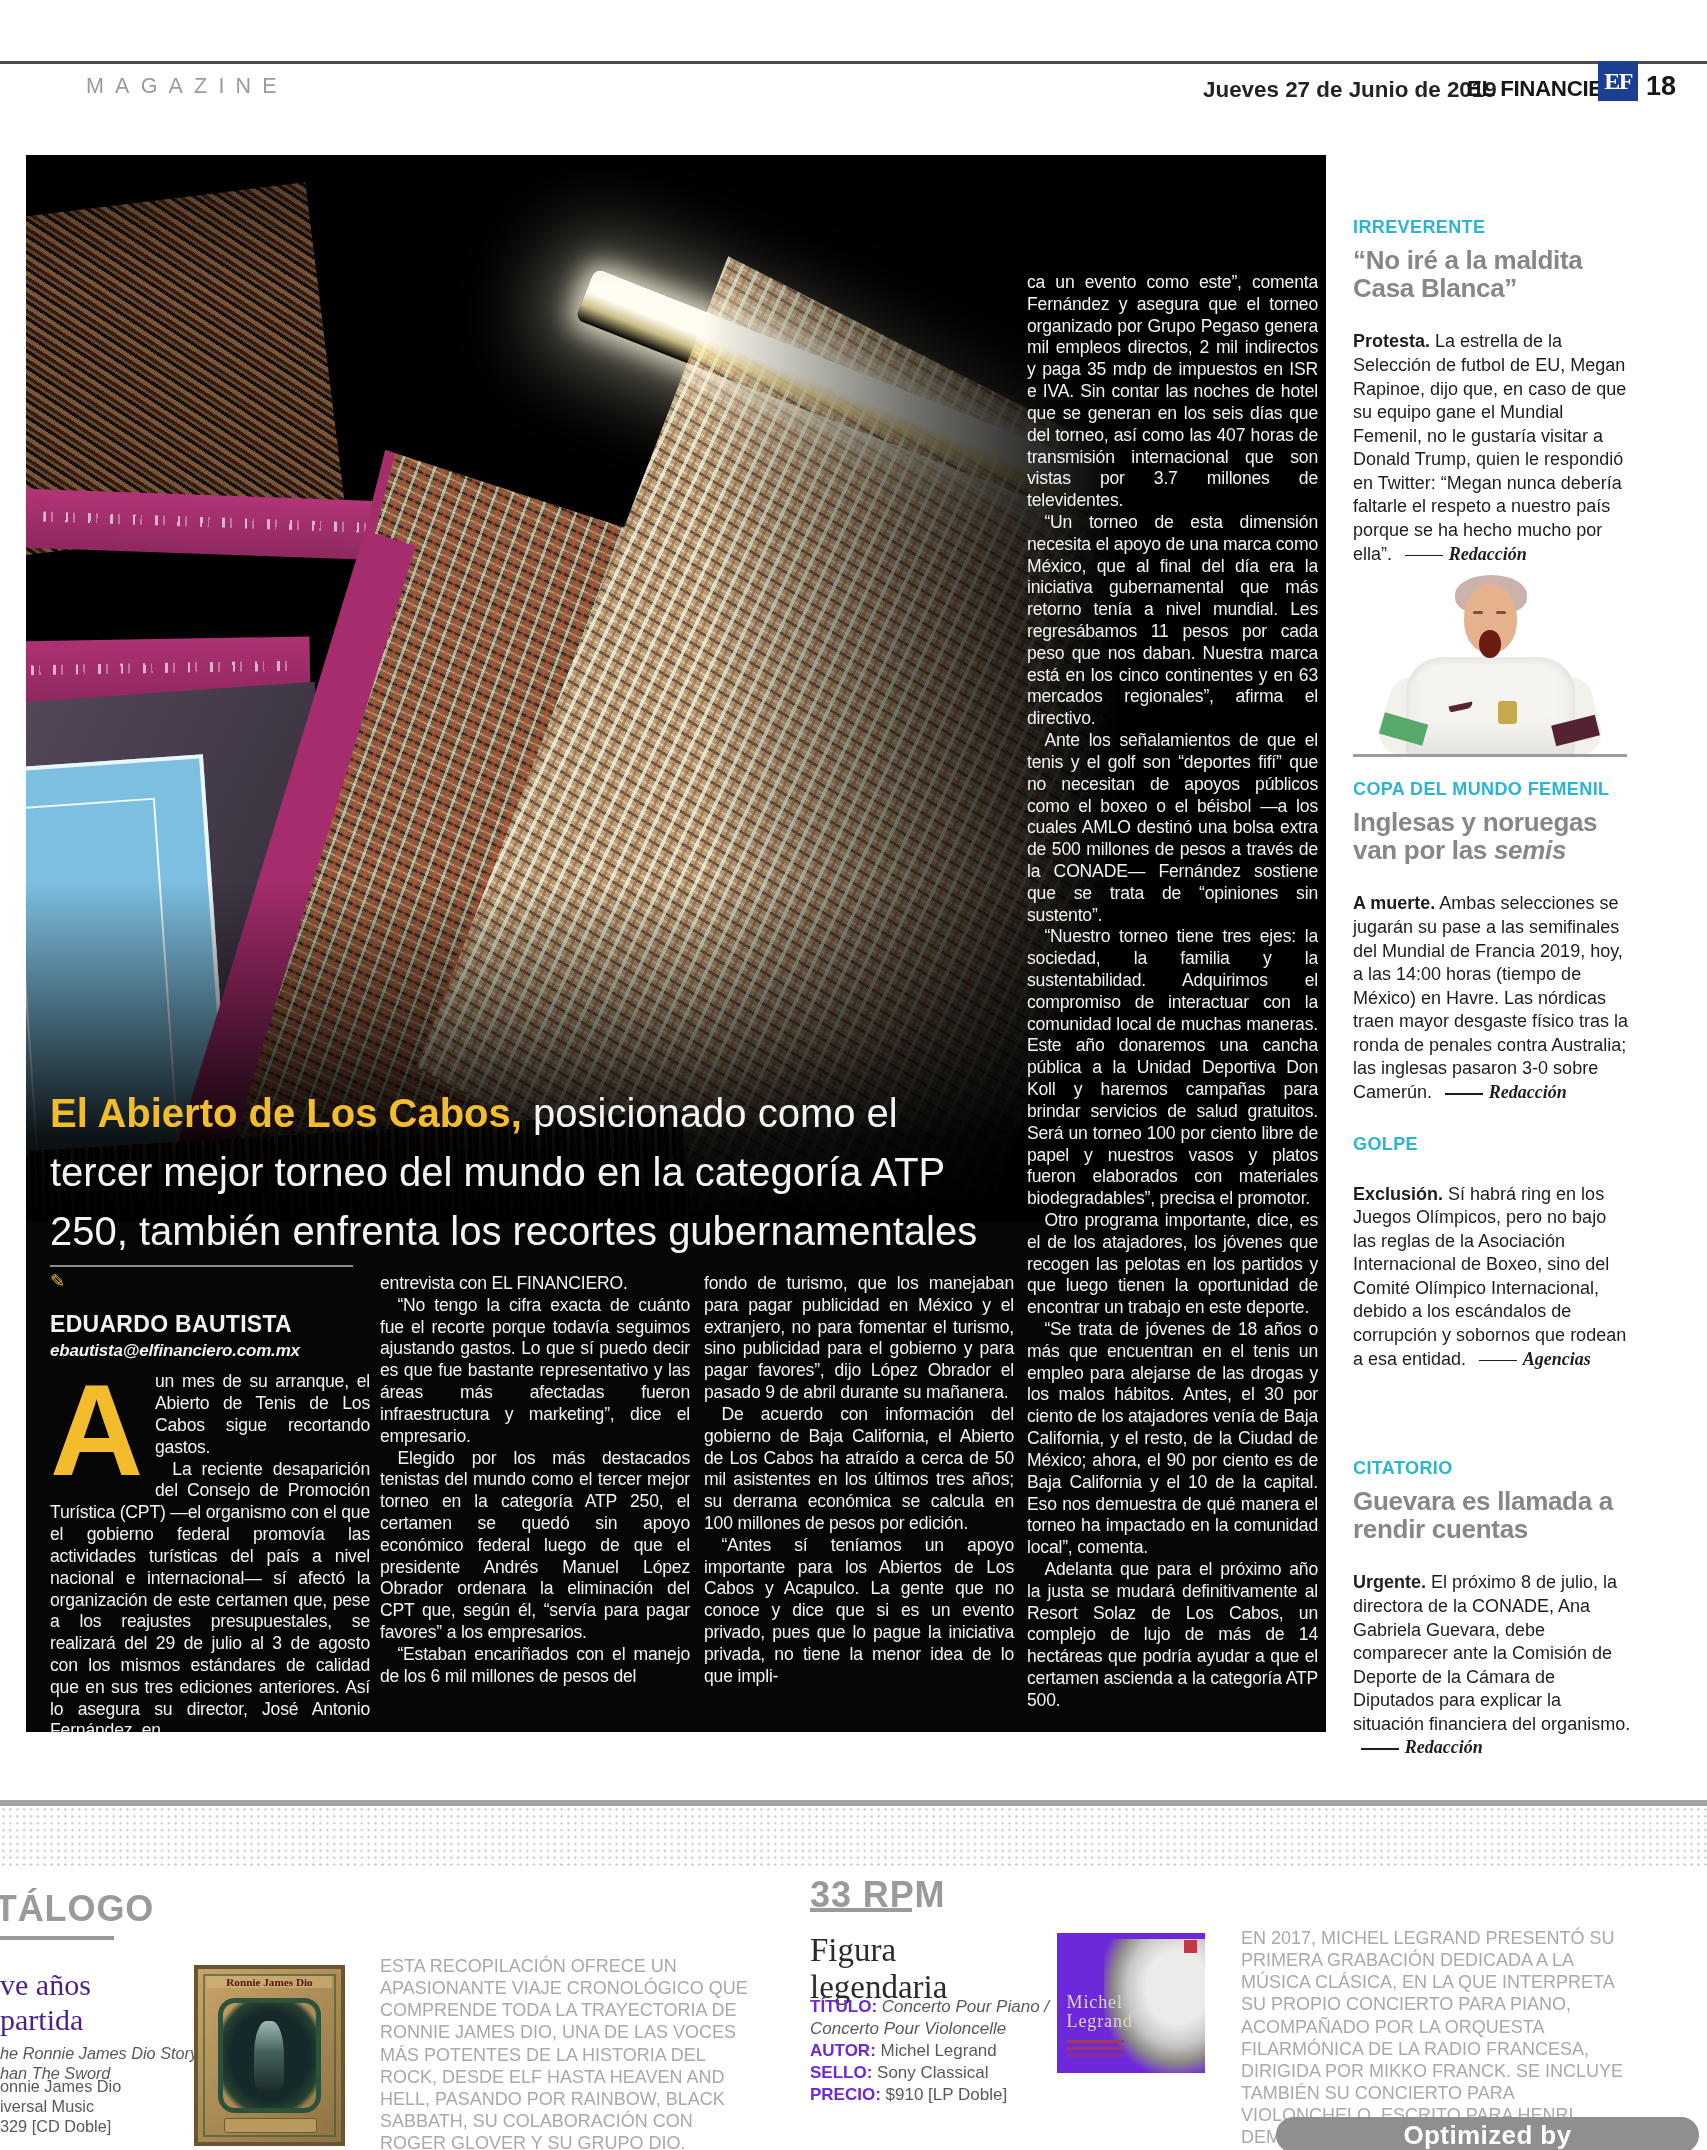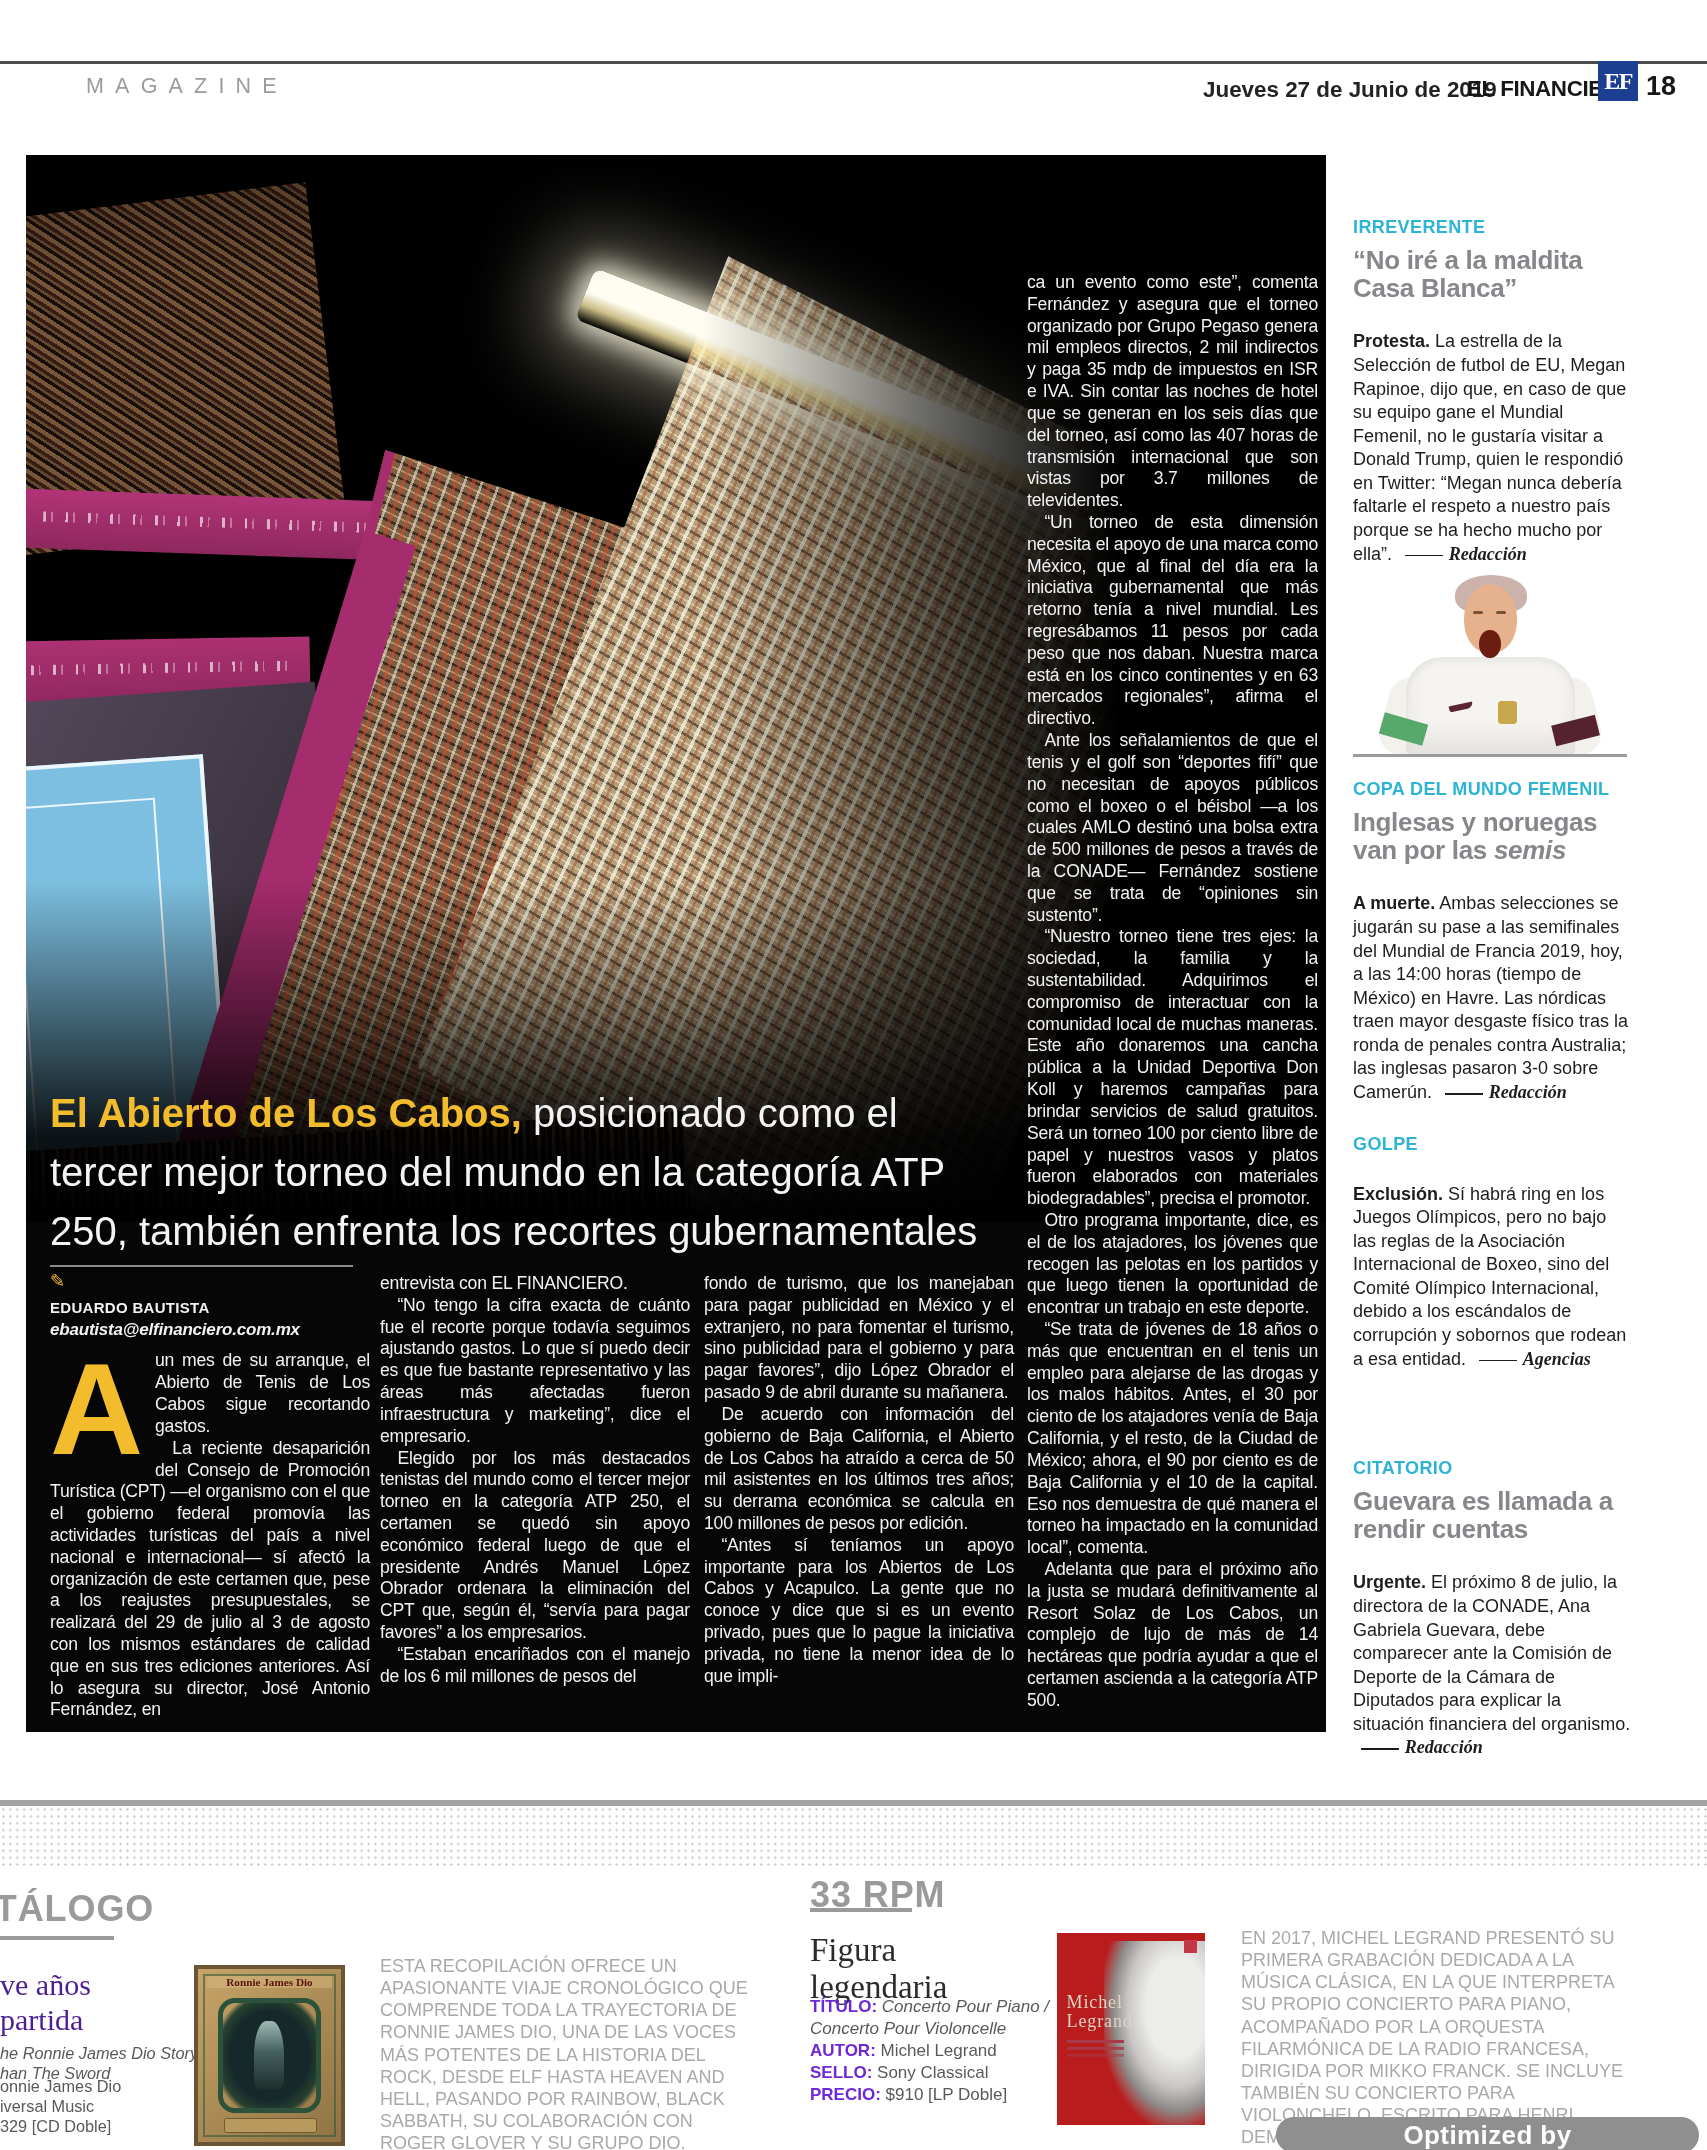--- a/index.html
+++ b/index.html
@@ -55,21 +55,21 @@
   .col{position:absolute;color:#f2f2f2;font-size:17.6px;line-height:1.24;text-align:justify;letter-spacing:-0.2px;z-index:6;}
   .colbody{white-space:pre-line;}
   .col1{left:24px;top:1110px;width:320px;}
   .col2{left:354px;top:1118px;width:310px;}
   .col3{left:678px;top:1118px;width:310px;}
   .col4{left:1001px;top:117px;width:291px;height:1457px;overflow:hidden;}
 
   .au{text-align:left;margin-bottom:10.3px;}
   .au-rule{width:303px;height:1.7px;background:#8b8b8b;margin-bottom:4.3px;}
   .pencil{color:#f2bc2c;font-size:18px;line-height:1;display:inline-block;}
-  .au-name{font-weight:700;font-size:15px;letter-spacing:0.3px;margin-top:6px;}
+  .au-name{font-weight:700;font-size:23px;letter-spacing:0.3px;margin-top:17px;}
   .au-mail{font-style:italic;font-weight:700;font-size:17px;margin-top:1.7px;}
   .dropcap{float:left;color:#f2bc2c;font-weight:700;font-size:129px;line-height:.78;margin:8.6px 12px 0 0;}
 
   
   .sb{position:absolute;left:1353px;width:279px;}
   .sb1{top:217px;} .sb2{top:779px;} .sb3{top:1134px;} .sb4{top:1458px;}
   .sb-kicker{color:#2cb4d5;font-weight:700;font-size:18px;letter-spacing:0.4px;}
   .sb-title{color:#85878a;font-weight:700;font-size:26px;line-height:1.1;margin-top:7.7px;letter-spacing:-0.3px;}
   .sb-body{font-size:18px;line-height:1.31;margin-top:27.5px;color:#1d1d1b;}
   .sb-lead{font-weight:700;}
@@ -110,21 +110,21 @@
        background:linear-gradient(135deg,#c7a468,#8f7344);border:4.3px solid #6b5434;}
   .dio-inner{position:absolute;inset:5.2px;border:2.6px solid rgba(42,84,56,.55);}
   .dio-title{position:absolute;left:6%;top:4%;width:88%;text-align:center;font-family:"Liberation Serif",serif;
              font-size:11.2px;font-weight:700;color:#5a1410;background:rgba(214,186,128,.5);white-space:nowrap;overflow:hidden;}
   .dio-d{position:absolute;left:14%;top:17%;width:72%;height:66%;border-radius:17px;border:5.2px solid #2c523c;
          background:radial-gradient(ellipse at 50% 50%,#15292b 0 60%,rgba(26,58,44,.9) 78%,rgba(120,90,50,0) 86%);box-sizing:border-box;}
   .dio-fig{position:absolute;left:39%;top:30%;width:21%;height:40%;border-radius:40% 40% 20% 20%/50% 50% 18% 18%;
            background:linear-gradient(180deg,#9fb9b4,#44605e 45%,#1c2e2c);}
   .dio-band{position:absolute;left:18%;bottom:5%;width:64%;height:8%;background:#b89a5e;border:0.9px solid #70582f;border-radius:2.6px;}
 
-  .legrand{position:absolute;left:1057px;top:1933px;width:148px;height:192px;background:#b91c1c;overflow:hidden;}
+  .legrand{position:absolute;left:1057px;top:1933px;width:148px;height:140px;background:#6d28d9;overflow:hidden;}
   .lg-face{position:absolute;right:-14%;top:4%;width:82%;height:96%;
            background:radial-gradient(ellipse at 60% 36%,#ececea 0 30%,#c9c7c5 48%,#8d8a88 62%,rgba(40,24,28,0) 76%);}
   .lg-name{position:absolute;left:9.5px;top:60px;font-family:"Liberation Serif",serif;font-size:18px;line-height:1.05;
            color:#ddd5c6;letter-spacing:0.9px;white-space:pre-line;}
   .lg-sub{position:absolute;left:10.3px;top:107px;width:57px;height:2.6px;background:#a63b49;
           box-shadow:0 6.9px 0 rgba(166,59,73,.85),0 13.8px 0 rgba(166,59,73,.55);}
   .lg-mark{position:absolute;right:7.7px;top:6.9px;width:13px;height:13px;background:#c23848;}
 
   .rpm-kicker{position:absolute;left:810px;top:1874px;font-size:36px;font-weight:700;color:#9a9a9c;letter-spacing:0.9px;}
   .rpm-rule{position:absolute;left:810px;top:1908px;width:102px;height:4.3px;background:#9a9a9c;}

